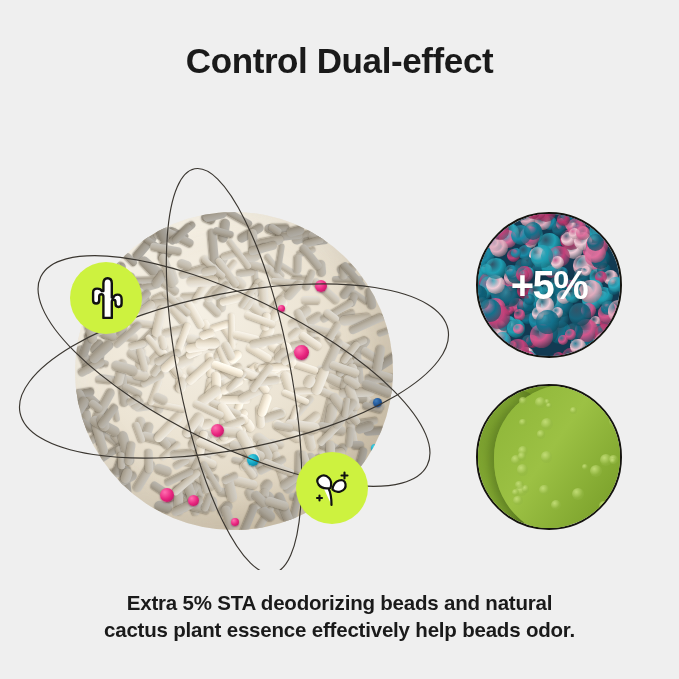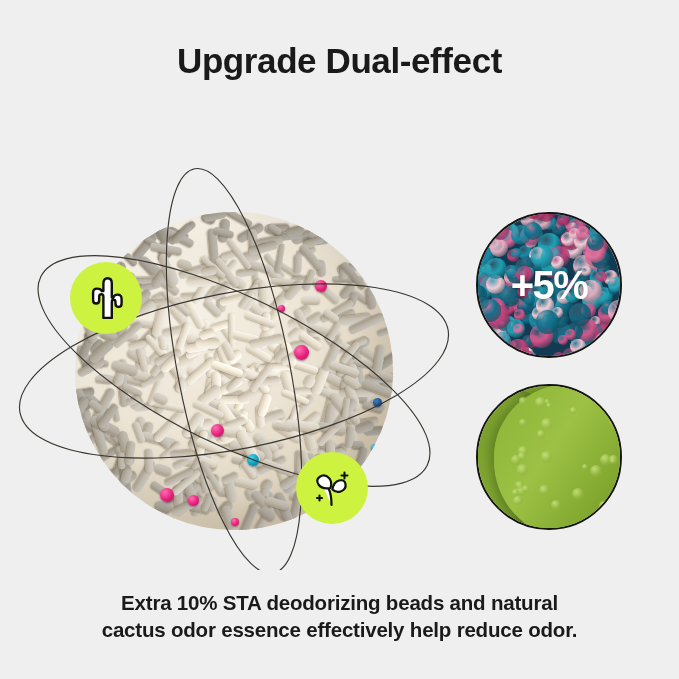--- a/index.html
+++ b/index.html
@@ -203,21 +203,21 @@
     border-radius: 50%;
     background: radial-gradient(circle at 36% 32%, rgba(196,222,120,0.95) 0%, rgba(150,186,70,0.55) 55%, rgba(110,145,40,0.12) 100%);
   }
 </style>
 </head>
 <body>
 
 <div id="infographic">
 
   <div class="headline">
-    <span class="line">Upgrade Dual-effect</span>
+    <span class="line">Control Dual-effect</span>
   </div>
 
   <div class="hero">
 
     <div class="ball">
       <div class="ball-inner" id="pellet-field">
           <i class="pellet" style="left:52.6px;top:157.4px;width:18.9px;height:6.2px;transform:rotate(0.8deg);filter:brightness(0.843);"></i>
           <i class="pellet" style="left:129.9px;top:78.8px;width:32.5px;height:9.2px;transform:rotate(89.2deg);filter:brightness(0.878);"></i>
           <i class="pellet" style="left:253.4px;top:231.8px;width:14.0px;height:9.3px;transform:rotate(26.1deg);filter:brightness(0.804);"></i>
           <i class="pellet" style="left:154.3px;top:187.5px;width:22.2px;height:6.8px;transform:rotate(107.5deg);filter:brightness(1.046);"></i>
@@ -992,17 +992,17 @@
           <i class="bump" style="left:76.8%;top:48.7%;width:5.6px;height:5.6px;"></i>
           <i class="bump" style="left:69.8%;top:77.3%;width:9.7px;height:9.7px;"></i>
           <i class="bump" style="left:79.8%;top:69.0%;width:10.0px;height:10.0px;"></i>
           <i class="bump" style="left:71.9%;top:6.7%;width:8.7px;height:8.7px;"></i>
           <i class="bump" style="left:30.2%;top:66.3%;width:10.4px;height:10.4px;"></i>
         </div>
     </div>
   </div>
 
   <div class="caption">
-    <span class="line">Extra 10% STA deodorizing beads and natural</span>
-    <span class="line">cactus odor essence effectively help reduce odor.</span>
+    <span class="line">Extra 5% STA deodorizing beads and natural</span>
+    <span class="line">cactus plant essence effectively help beads odor.</span>
   </div>
 
 </div>
 
 </body></html>

